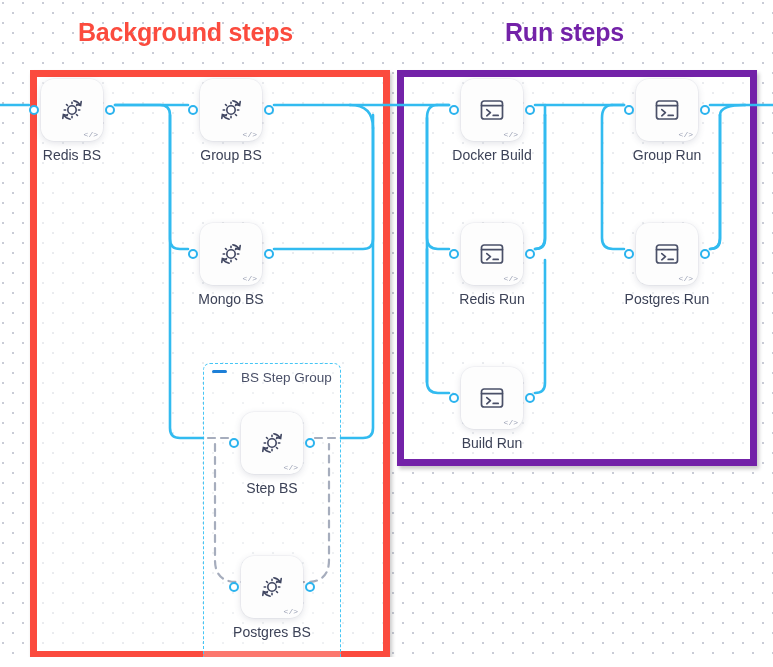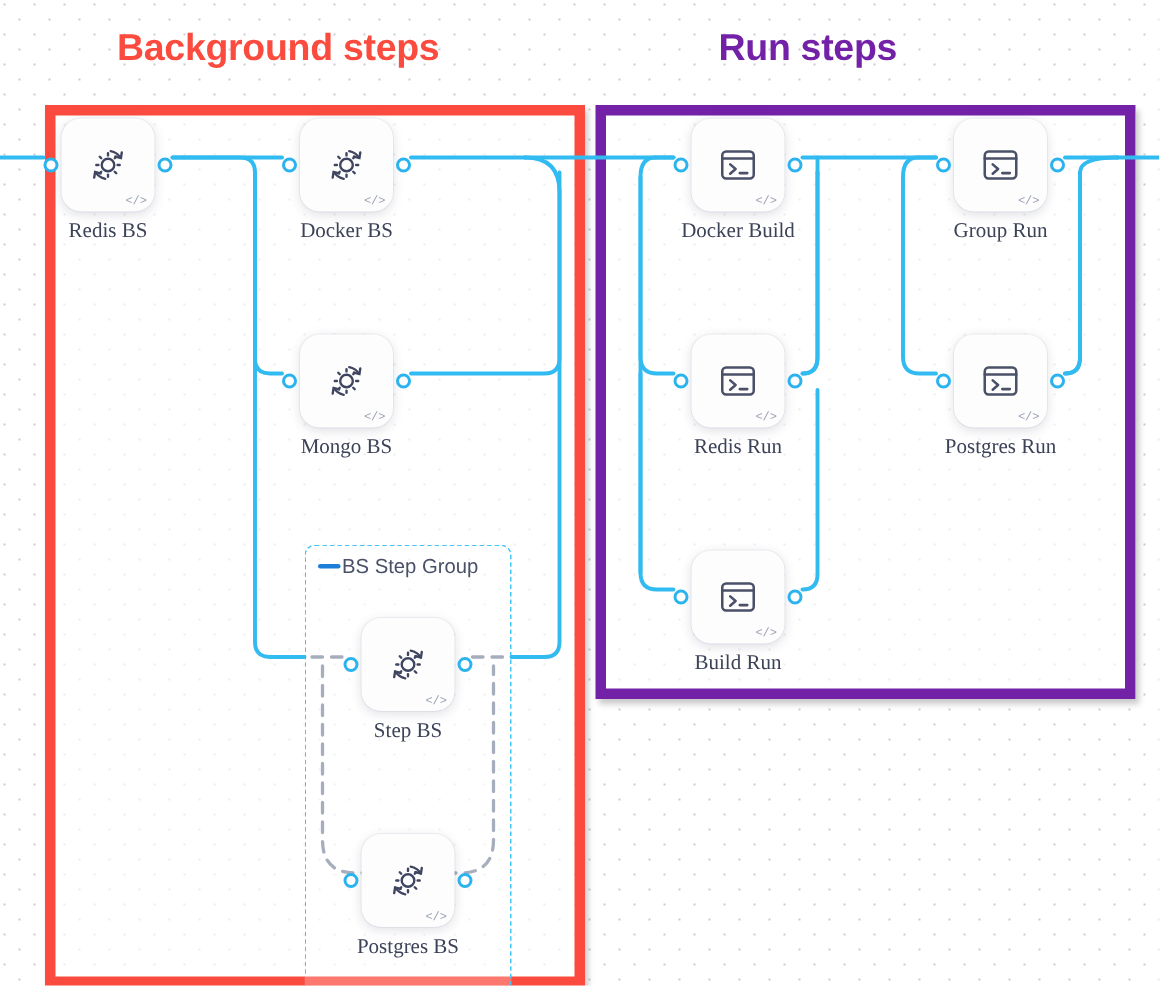--- a/index.html
+++ b/index.html
@@ -22,21 +22,21 @@
   
   .group-title {
     position: absolute;
     font-weight: bold;
     font-size: 25px;
     letter-spacing: -0.2px;
     white-space: nowrap;
     line-height: 1;
   }
   #bg-title { left: 78px; top: 20px; color: #fb4b3e; }
-  #run-title { left: 479px; top: 20px; color: #7322a8; }
+  #run-title { left: 505px; top: 20px; color: #7322a8; }
 
   
   .group-frame {
     position: absolute;
     box-sizing: border-box;
     background: rgba(255,255,255,0.62);
     box-shadow: 2px 3px 4px rgba(0,0,0,0.22);
   }
   #bg-frame {
     left: 30px; top: 70px; width: 360px; height: 588px;
@@ -55,21 +55,21 @@
     position: absolute;
     left: 203px; top: 363px; width: 138px; height: 300px;
     box-sizing: border-box;
     border: 1.6px dashed #45c6f5;
     border-radius: 7px;
     background: rgba(255,255,255,0.25);
   }
   #step-group-header {
     position: absolute;
     left: 212px; top: 370px;
-    display: flex; align-items: center; gap: 1px;
+    display: flex; align-items: flex-start; gap: 14px;
     font-size: 13.5px; color: #4a5068;
   }
   .group-dash {
     display: inline-block; width: 15px; height: 3px;
     background: #1d7fd7; border-radius: 2px;
   }
 
   
   .node { position: absolute; width: 62px; }
   .node-card {
@@ -82,21 +82,21 @@
   }
   .node-card .code-badge {
     position: absolute; right: 5px; bottom: 2px;
     font-size: 8px; color: #9aa0b4; line-height: 1;
     font-family: "Liberation Mono", monospace;
   }
   .node-label {
     position: absolute;
     top: 68px; left: 50%; transform: translateX(-50%);
     white-space: nowrap;
-    font-size: 14px; color: #3c4257; font-family: Liberation Serif, serif;
+    font-size: 14px; color: #3c4257;
   }
   .port {
     position: absolute; top: 26px;
     width: 10px; height: 10px;
     box-sizing: border-box;
     border: 2.6px solid #2bb3ee;
     border-radius: 50%;
     background: #ffffff;
   }
   .port.left  { left: -12px; }
@@ -200,21 +200,21 @@
           <path d="M24.4 11.2a10 10 0 0 0-6.6-4.4" stroke-width="1.5"></path>
           <path d="M7.6 20.8a10 10 0 0 0 6.6 4.4" stroke-width="1.5"></path>
           <path d="M25.2 7.6l-.6 3.8-3.7-1"></path>
           <path d="M6.8 24.4l.6-3.8 3.7 1"></path>
         </svg>
       </span>
       <span class="code-badge">&lt;/&gt;</span>
       <span class="port left"></span>
       <span class="port right"></span>
     </div>
-    <div class="node-label">Docker BS</div>
+    <div class="node-label">Group BS</div>
   </div>
 
   <div class="node" style="left:200px; top:223px;">
     <div class="node-card">
       <span>
         <svg class="ico" width="32" height="32" viewBox="0 0 32 32" fill="none" stroke="#3f4560" stroke-width="1.6" stroke-linecap="round">
           <circle cx="16" cy="16" r="4.2"></circle>
           <path d="M16 9.6v-1.4M16 23.8v-1.4M22.4 16h1.4M8.2 16h1.4M20.5 11.5l1-1M10.5 21.5l1-1M20.5 20.5l1 1M10.5 10.5l1 1"></path>
           <path d="M24.4 11.2a10 10 0 0 0-6.6-4.4" stroke-width="1.5"></path>
           <path d="M7.6 20.8a10 10 0 0 0 6.6 4.4" stroke-width="1.5"></path>

